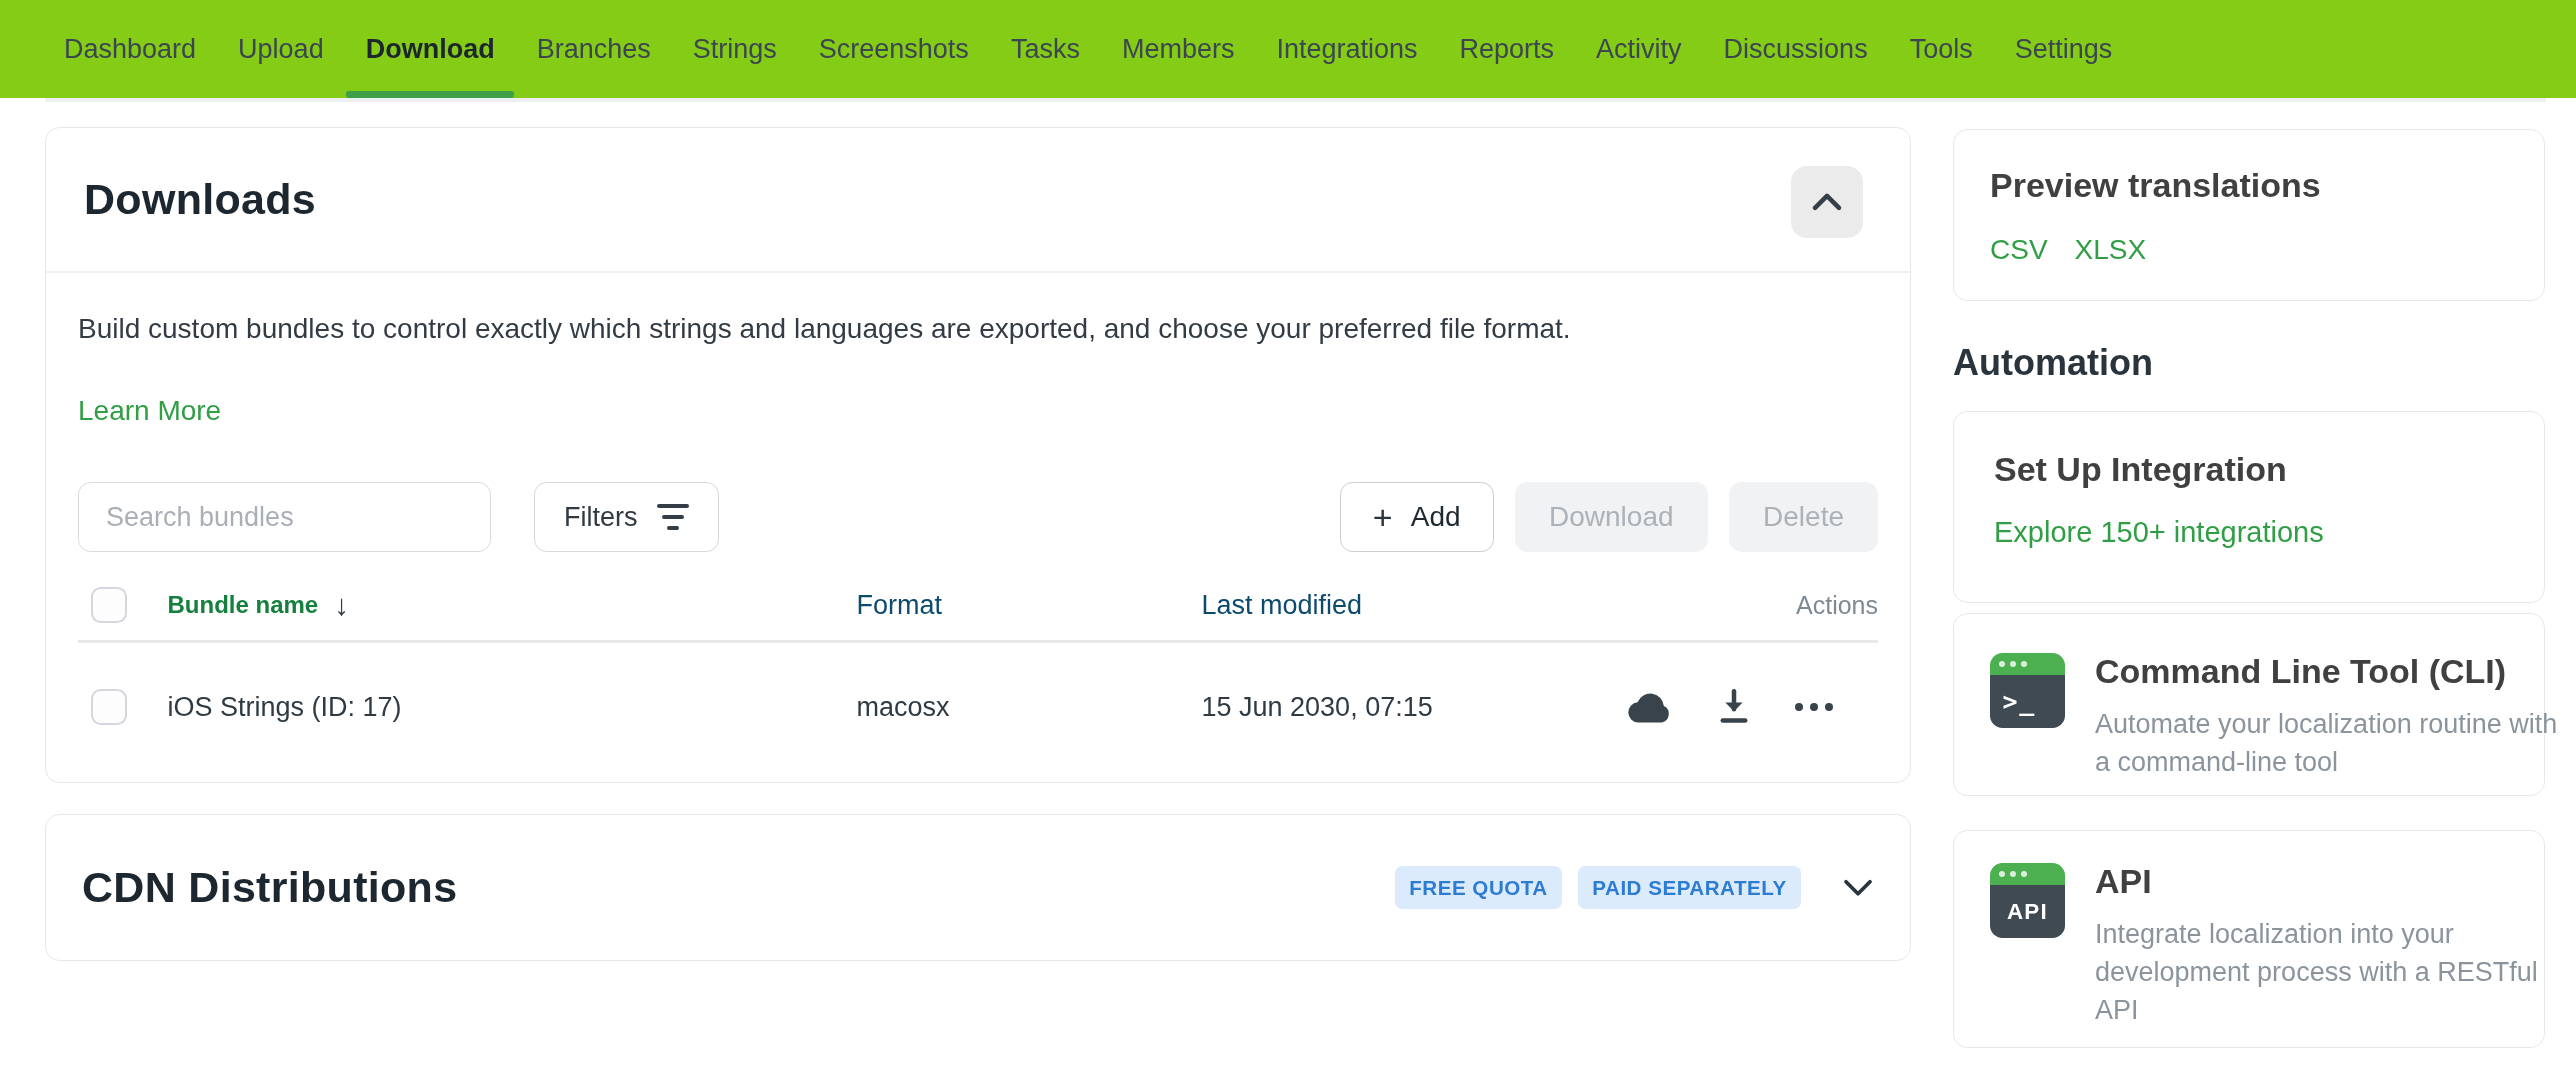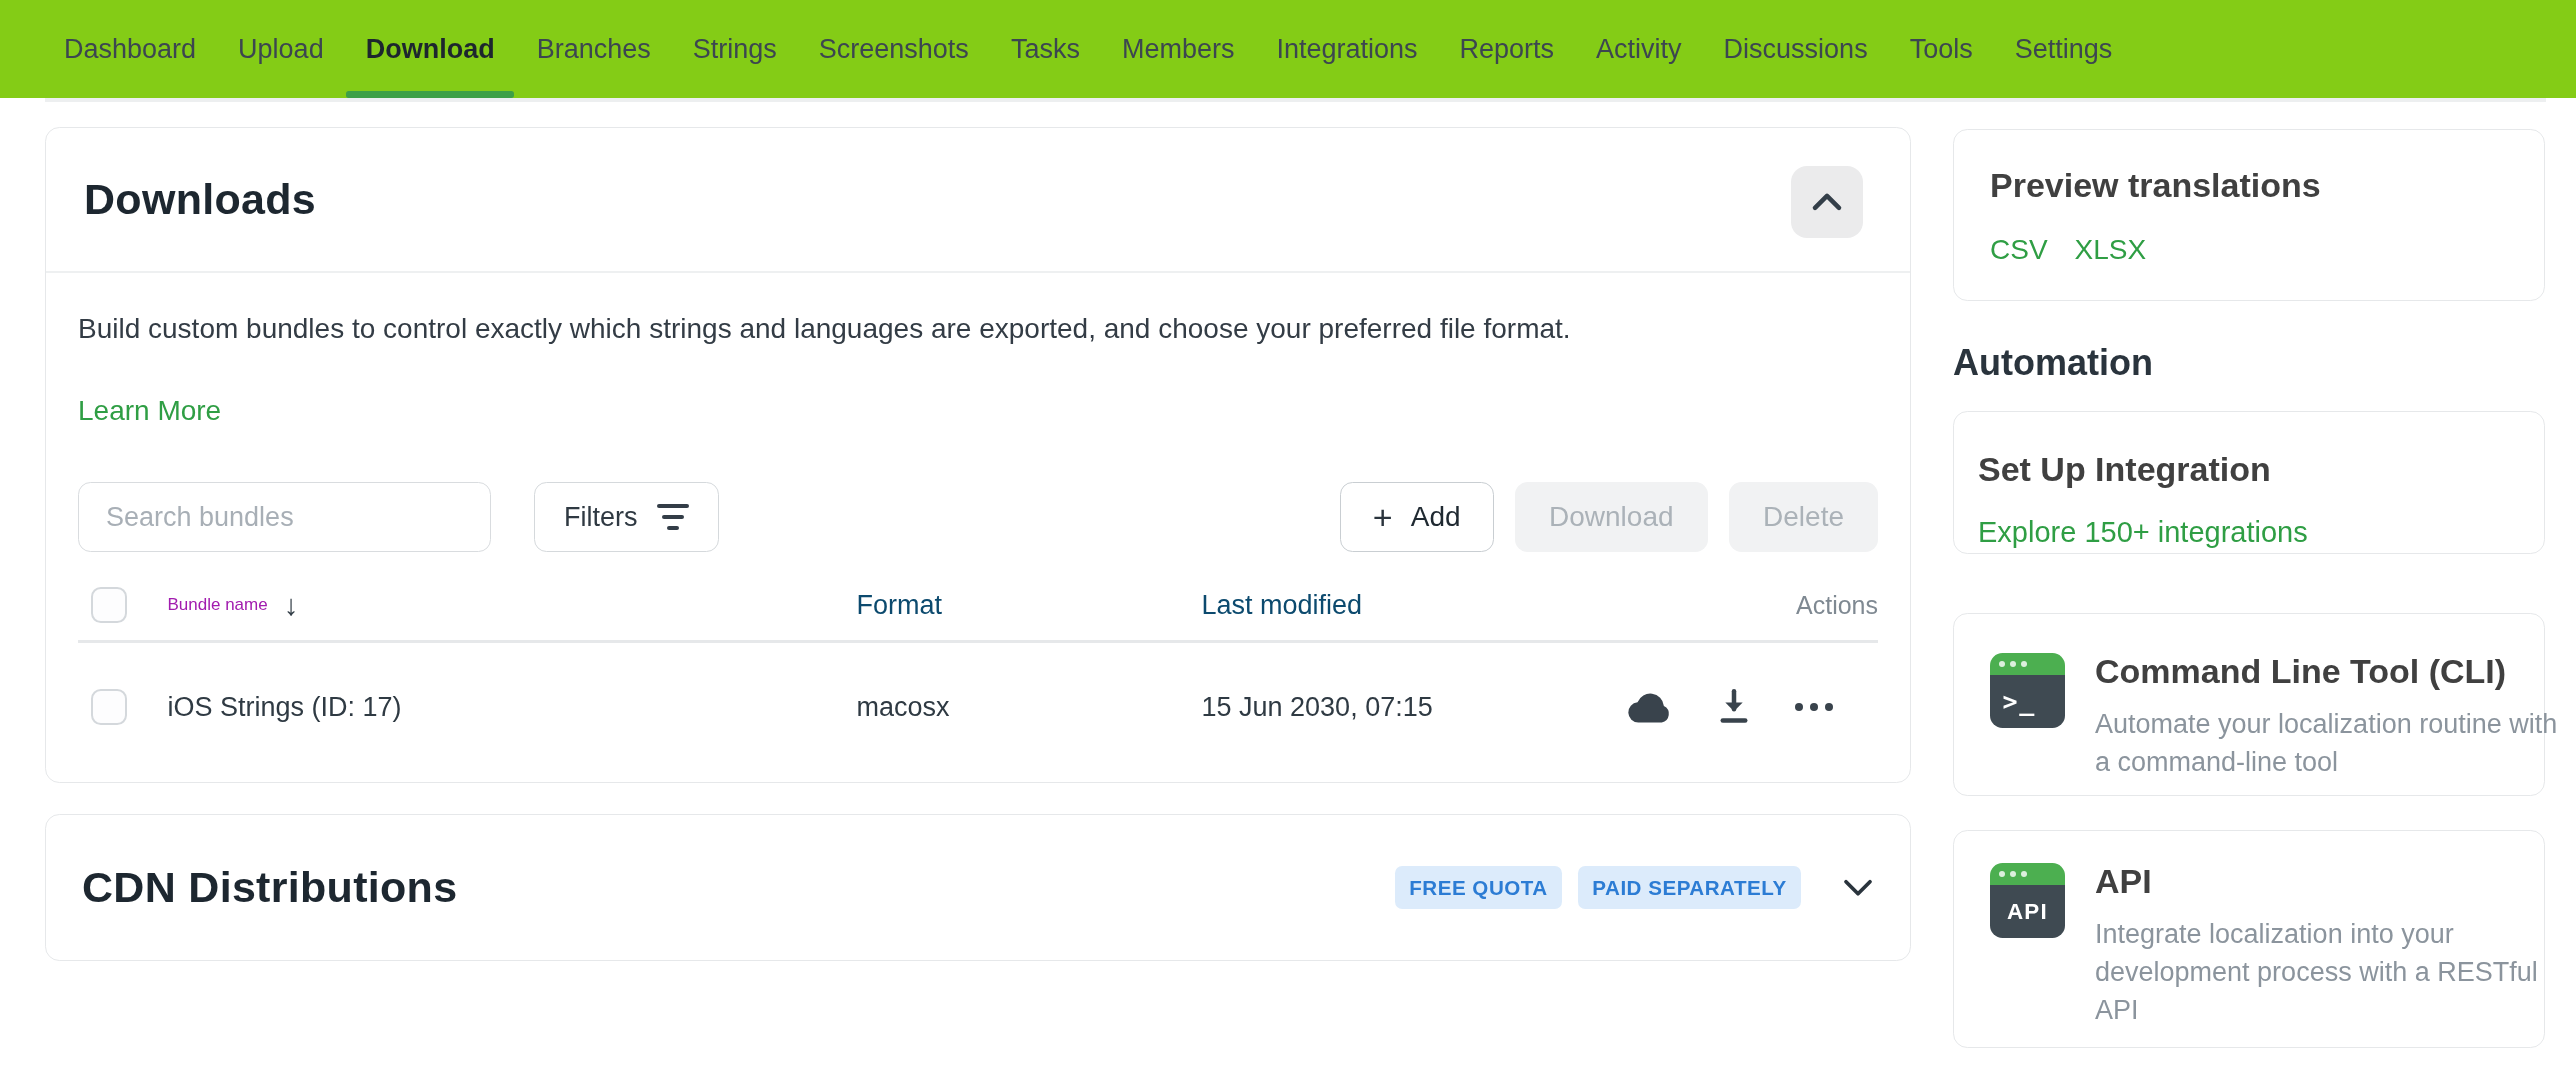--- a/index.html
+++ b/index.html
@@ -56,21 +56,21 @@
   
   .table-header{display:flex;align-items:center;height:70px;margin-top:18px;}
   .table-divider{height:2.7px;background:#e6e8ea;}
   .table-row{display:flex;align-items:center;height:129px;}
   .checkbox{width:36px;height:36px;border:2.7px solid #d4d8dc;border-radius:9.8px;background:#fdfdfe;
             flex-shrink:0;margin-left:12.5px;margin-right:41px;cursor:pointer;}
   .col-name{width:689px;display:flex;align-items:center;gap:16px;}
   .col-format{width:345px;}
   .col-modified{flex:1;}
   .th{font-size:27px;color:#0c4a6e;}
-  .th-dark{font-size:17px;color:#a21caf;font-weight:400;}
+  .th-dark{font-size:24px;color:#15803d;font-weight:700;}
   .sort-glyph{font-size:29px;color:#343f48;font-weight:700;cursor:pointer;}
   .cell{font-size:27px;color:#2f3a43;}
   .col-actions-header{margin-left:auto;font-size:25px;color:#7f8992;}
   .row-actions{margin-left:auto;display:flex;align-items:center;gap:43px;padding-right:45px;}
   .icon-btn{background:none;border:none;padding:0;cursor:pointer;display:flex;align-items:center;}
   .dots{display:flex;gap:7.2px;}
   .dots i{width:8px;height:8px;border-radius:50%;background:#39434c;}
 
   
   #panel-cdn{left:45px;top:814px;width:1866px;height:147px;display:flex;align-items:center;padding:0 36px;}
@@ -79,21 +79,21 @@
   .badge{background:#dcebfb;color:#2c7cd4;font-size:20.6px;font-weight:700;letter-spacing:0.5px;
          padding:9.8px 14.3px;border-radius:7.2px;white-space:nowrap;}
   .cdn-chevron{margin-left:25px;display:flex;align-items:center;background:none;border:none;padding:0;cursor:pointer;}
 
   
   #card-preview{left:1953px;top:129px;width:592px;height:172px;padding:36px;}
   .side-title{font-size:34px;font-weight:700;color:#404040;margin:0;}
   .preview-links{margin-top:29px;display:flex;gap:27px;}
   .green-link{font-size:28px;color:#2f9e44;text-decoration:none;cursor:pointer;}
   .automation-heading{position:absolute;left:1953px;top:342px;font-size:36px;font-weight:700;color:#2a343d;}
-  #card-integration{left:1953px;top:411px;width:592px;height:143px;padding:38px 24px;}
+  #card-integration{left:1953px;top:411px;width:592px;height:192px;padding:38px 40px;}
   #card-integration .green-link{display:inline-block;margin-top:27px;font-size:29px;}
   #card-cli{left:1953px;top:613px;width:592px;height:183px;padding:39px 36px;display:flex;gap:30px;align-items:flex-start;cursor:pointer;}
   #card-api{left:1953px;top:830px;width:592px;height:218px;padding:32px 36px;display:flex;gap:30px;align-items:flex-start;cursor:pointer;}
   .term-icon{width:75px;height:75px;border-radius:12.5px;overflow:hidden;flex-shrink:0;}
   .term-top{height:21.5px;background:#4caf50;display:flex;align-items:center;gap:4.5px;padding-left:9px;}
   .term-top i{width:6.3px;height:6.3px;border-radius:50%;background:rgba(255,255,255,.8);}
   .term-body{height:54px;background:#3f4a52;color:#fff;display:flex;align-items:center;justify-content:center;font-weight:700;}
   .term-body.cli{font-family:"DejaVu Sans Mono",monospace;font-size:25px;justify-content:flex-start;padding-left:12.5px;letter-spacing:1.8px;}
   .term-body.api{font-size:22.4px;letter-spacing:1.3px;}
   .side-card-text .side-title{line-height:1.1;}

